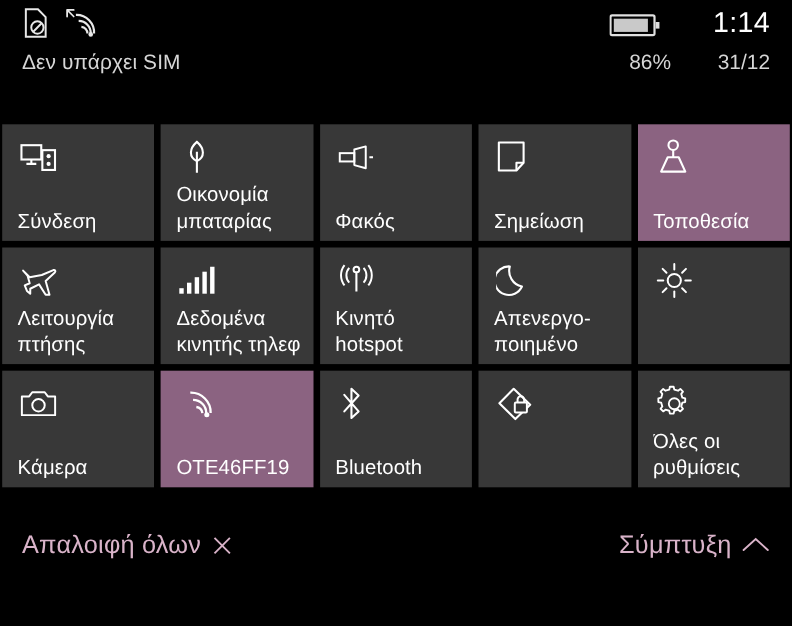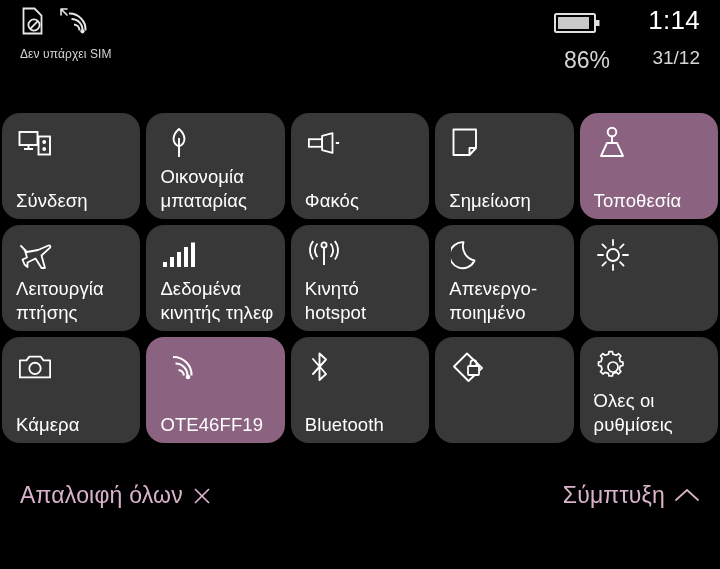--- a/index.html
+++ b/index.html
@@ -37,21 +37,21 @@
     display: flex;
     align-items: flex-start;
     gap: 10px;
   }
   .status-icons svg { display: block; }
 
   .sim-text {
     position: absolute;
     left: 20px;
     top: 47px;
-    font-size: 12px;
+    font-size: 19px;
     color: #d6d6d6;
     letter-spacing: 0.1px;
     white-space: nowrap;
   }
 
   .battery-wrap {
     position: absolute;
     right: 118px;
     top: 10px;
   }
@@ -61,21 +61,21 @@
     top: 5px;
     font-size: 26px;
     color: #ffffff;
     letter-spacing: 0.3px;
     text-align: left;
   }
   .battery-pct {
     position: absolute;
     right: 110px;
     top: 47px;
-    font-size: 23px;
+    font-size: 19px;
     color: #d6d6d6;
     text-align: right;
   }
   .date {
     position: absolute;
     right: 20px;
     top: 47px;
     font-size: 19px;
     color: #d6d6d6;
     text-align: right;
@@ -90,21 +90,20 @@
     display: grid;
     grid-template-columns: repeat(5, 1fr);
     grid-auto-rows: 106px;
     column-gap: 6px;
     row-gap: 6px;
   }
   .tile {
     position: relative;
     background: #383838;
     overflow: hidden;
-    border-radius: 18px;
   }
   .tile.active {
     background: #8b6381;
     text-decoration: underline;
   }
   .tile-icon {
     position: absolute;
     left: 16px;
     top: 13px;
     width: 34px;

